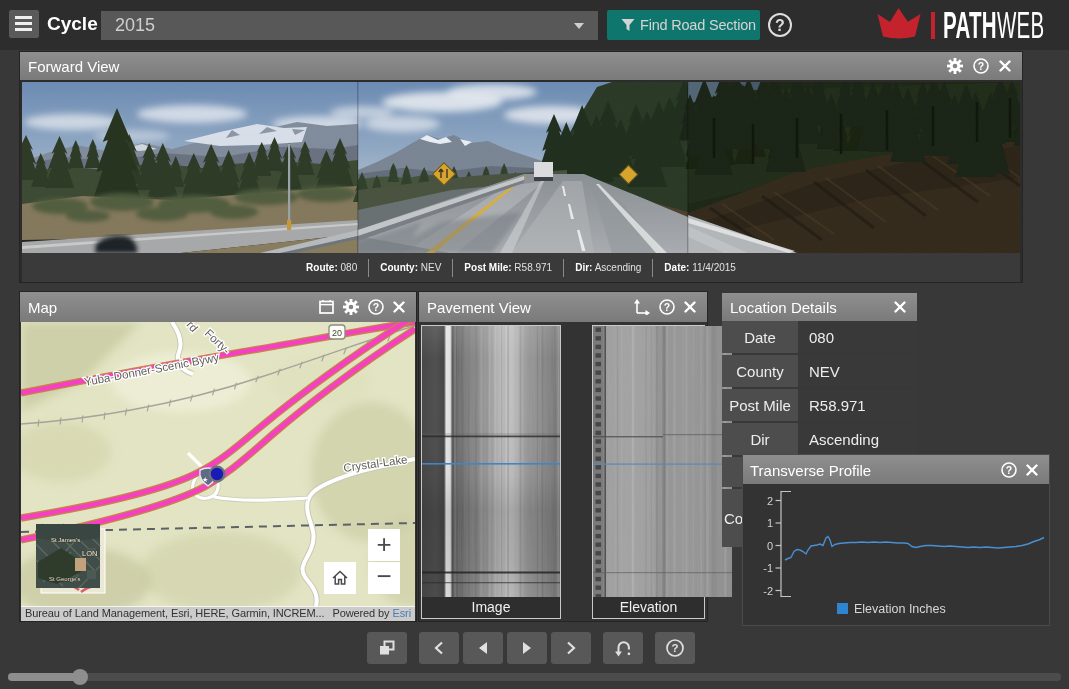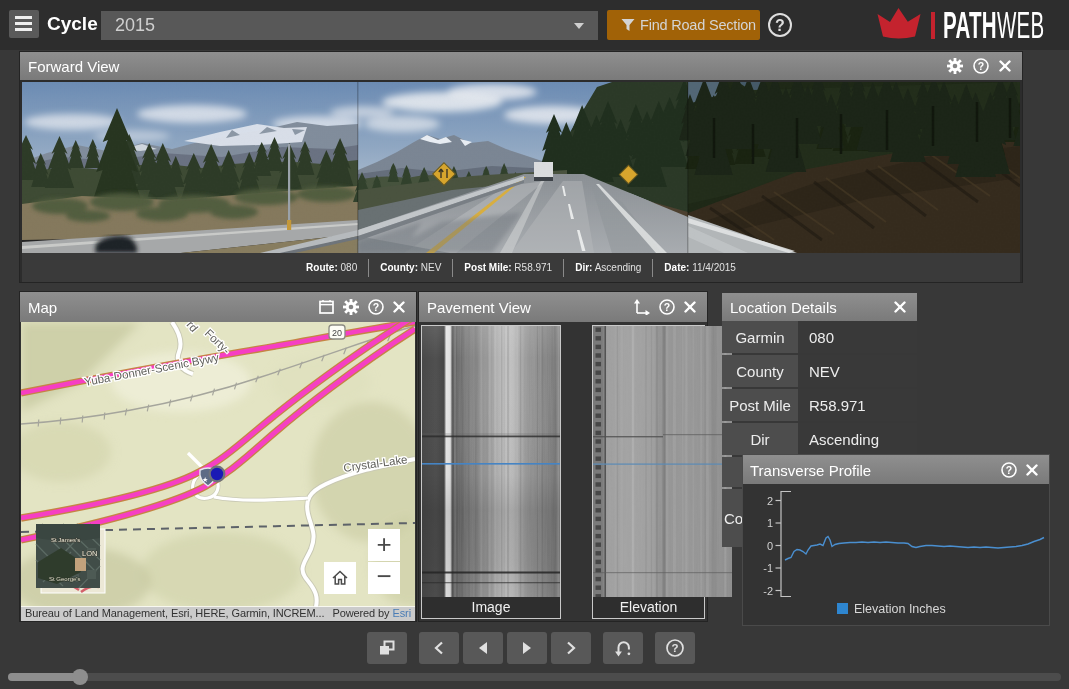--- a/index.html
+++ b/index.html
@@ -5,21 +5,21 @@
 * { margin:0; padding:0; box-sizing:border-box; }
 html,body { width:1069px; height:689px; background:#383838; overflow:hidden;
   font-family:"Liberation Sans", sans-serif; }
 .abs { position:absolute; }
 #topbar { position:absolute; left:0; top:0; width:1069px; height:50px; background:#2d2d2d; }
 #hamb { position:absolute; left:9px; top:10px; width:30px; height:28px; background:#5a5a5a; border-radius:2px; }
 #hamb i { position:absolute; left:6px; width:17px; height:3px; background:#efefef; }
 #cycleLbl { position:absolute; left:47px; top:13px; color:#fff; font-size:19px; font-weight:bold; }
 #dd { position:absolute; left:101px; top:11px; width:497px; height:29px; background:#585858; color:#cfcfcf; font-size:18px; line-height:29px; padding-left:14px; }
 #dd .arr { position:absolute; right:14px; top:12px; width:0; height:0; border-left:5px solid transparent; border-right:5px solid transparent; border-top:6px solid #cfcfcf; }
-#findbtn { position:absolute; left:607px; top:10px; width:153px; height:30px; background:#a16207; border-radius:2px; color:#d4d4d4; font-size:14.5px; line-height:30px; white-space:nowrap; overflow:hidden; }
+#findbtn { position:absolute; left:607px; top:10px; width:153px; height:30px; background:#0f766e; border-radius:2px; color:#d4d4d4; font-size:14.5px; line-height:30px; white-space:nowrap; overflow:hidden; }
 #findbtn svg { position:absolute; left:14px; top:8px; }
 #findbtn span { position:absolute; left:33px; letter-spacing:-0.2px; }
 #tophelp { position:absolute; left:768px; top:13px; width:24px; height:24px; border:2px solid #dedede; border-radius:50%; color:#dedede; font-size:16px; font-weight:bold; text-align:center; line-height:21px; }
 #logo { position:absolute; left:877px; top:8px; }
 #logobar { position:absolute; left:931px; top:12px; width:3.5px; height:27px; background:#c4232e; }
 #logotext { position:absolute; left:943px; top:5px; color:#fff; font-size:36px; font-weight:bold; transform:scaleX(0.57); transform-origin:0 0; white-space:nowrap; letter-spacing:0.5px; }
 #logotext .web { font-weight:normal; }
 .panel-head { position:absolute; background:linear-gradient(#8f8f8f,#7a7a7a); color:#fff; font-size:15px; }
 .panel-head .title { position:absolute; left:8px; top:50%; transform:translateY(-50%); }
 .hicons { position:absolute; right:11px; top:50%; transform:translateY(-50%); display:flex; gap:9px; align-items:center; }
@@ -645,21 +645,21 @@
   <span class="title">Location Details</span>
   <span class="hicons" id="loc-icons">
     <svg width="12" height="12" viewBox="0 0 12 12">
         <g stroke="#fff" stroke-width="2.4" stroke-linecap="round">
           <line x1="1.5" y1="1.5" x2="10.5" y2="10.5"></line>
           <line x1="10.5" y1="1.5" x2="1.5" y2="10.5"></line>
         </g>
       </svg>
   </span>
 </div>
-<div class="lcell" style="top:321px; height:32px;">Garmin</div>
+<div class="lcell" style="top:321px; height:32px;">Date</div>
 <div class="vcell" style="top:321px; height:32px;">080</div>
 <div class="lcell" style="top:355px; height:32px;">County</div>
 <div class="vcell" style="top:355px; height:32px;">NEV</div>
 <div class="lcell" style="top:389px; height:32px;">Post Mile</div>
 <div class="vcell" style="top:389px; height:32px;">R58.971</div>
 <div class="lcell" style="top:423px; height:32px;">Dir</div>
 <div class="vcell" style="top:423px; height:32px;">Ascending</div>
 <div class="lcell" style="top:457px; height:30px;"></div>
 <div class="vcell" style="top:457px; height:30px;"></div>
 <div class="lcell" style="top:489px; height:58px; justify-content:flex-start; padding-left:2px;">Co</div>

